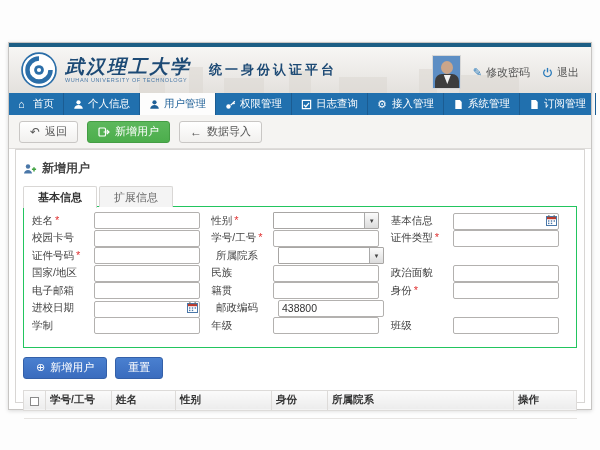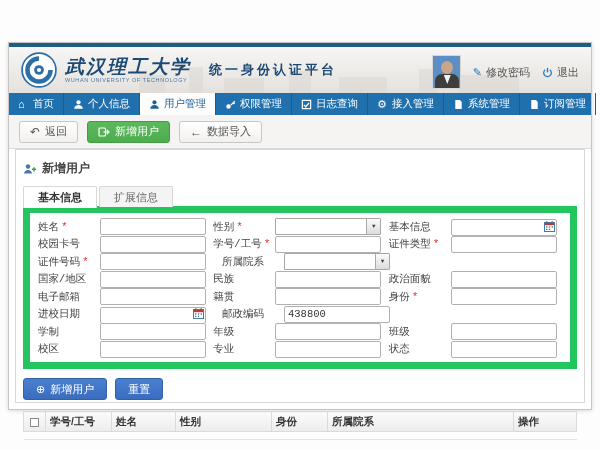--- a/index.html
+++ b/index.html
@@ -42,21 +42,21 @@
   .btn { display:inline-flex; align-items:center; gap:5px; height:22px; padding:0 10px; font-size:11px; border-radius:3px; cursor:pointer; }
   .btn-light { background:linear-gradient(#ffffff,#f1f0ee); border:1px solid #c9c7c5; color:#555; }
   .btn-green { background:linear-gradient(#5cb85c,#4cae4c); border:1px solid #449d44; color:#fff; }
   .btn .aico { font-size:12px; line-height:1; }
   
   .panel { position:absolute; left:6px; right:6px; top:106px; bottom:6px; background:#fff; border:1px solid #d8d6d4; padding:10px 7px 0 7px; }
   .sec-title { display:flex; align-items:center; gap:5px; font-size:12px; font-weight:bold; color:#444; margin-bottom:9px; }
   .tabs { display:flex; gap:2px; position:relative; z-index:2; }
   .tab { height:21px; padding:0 14px; display:flex; align-items:center; font-size:11px; color:#666; background:#f4f4f4; border:1px solid #d9d7d5; border-bottom:none; border-radius:2px 2px 0 0; cursor:pointer; }
   .tab.active { background:#fff; color:#333; font-weight:bold; margin-bottom:-1px; height:22px; }
-  .fbox { border:7px solid #22c55e; padding:5px 6px 4px 8px; margin-top:-1px;font-family:Liberation Mono, monospace; }
+  .fbox { border:1px solid #22c55e; padding:5px 6px 12px 8px; margin-top:-1px; }
   .frow { display:flex; }
   .fcell { width:184px; display:flex; align-items:center; height:17.5px; }
   .flabel { width:62px; font-size:10.5px; color:#444; white-space:nowrap; }
   .star { color:#e03131; margin-left:2px; font-size:11px; }
   .finput { width:106px; height:17px; border:1px solid #b3b1af; border-radius:2px; background:#fff; font-size:10.5px; padding:0 3px; font-family:inherit; color:#333; }
   .dwrap { position:relative; width:106px; }
   .dwrap .finput { width:106px; padding-right:15px; }
   .cal { position:absolute; right:2px; top:3px; width:11px; height:11px; cursor:pointer; }
   .fsel { width:106px; height:17px; border:1px solid #a8a6a4; border-radius:1px; background:#fff; display:flex; justify-content:flex-end; cursor:pointer; }
   .selbtn { width:14px; height:15px; background:linear-gradient(#fbfbfb,#dcdcdc); border-left:1px solid #aaa; display:flex; align-items:center; justify-content:center; font-size:6px; color:#444; }
@@ -323,34 +323,20 @@
           <div class="fcell">
               <label class="flabel"><span>年级</span><span class="star"></span></label>
               <input class="finput" style="">
             </div>
           <div class="fcell">
               <label class="flabel"><span>班级</span><span class="star"></span></label>
               <input class="finput" style="">
             </div>
         </div>
 
-        <div class="frow">
-          <div class="fcell">
-              <label class="flabel"><span>校区</span><span class="star"></span></label>
-              <input class="finput" style="">
-            </div>
-          <div class="fcell">
-              <label class="flabel"><span>专业</span><span class="star"></span></label>
-              <input class="finput" style="">
-            </div>
-          <div class="fcell">
-              <label class="flabel"><span>状态</span><span class="star"></span></label>
-              <input class="finput" style="">
-            </div>
-        </div>
       </div>
 
       <div class="actions">
         <div class="btn-blue">
           <span class="aico">⊕</span>
           <span>新增用户</span>
         </div>
         <div class="btn-blue">
           <span>重置</span>
         </div>

